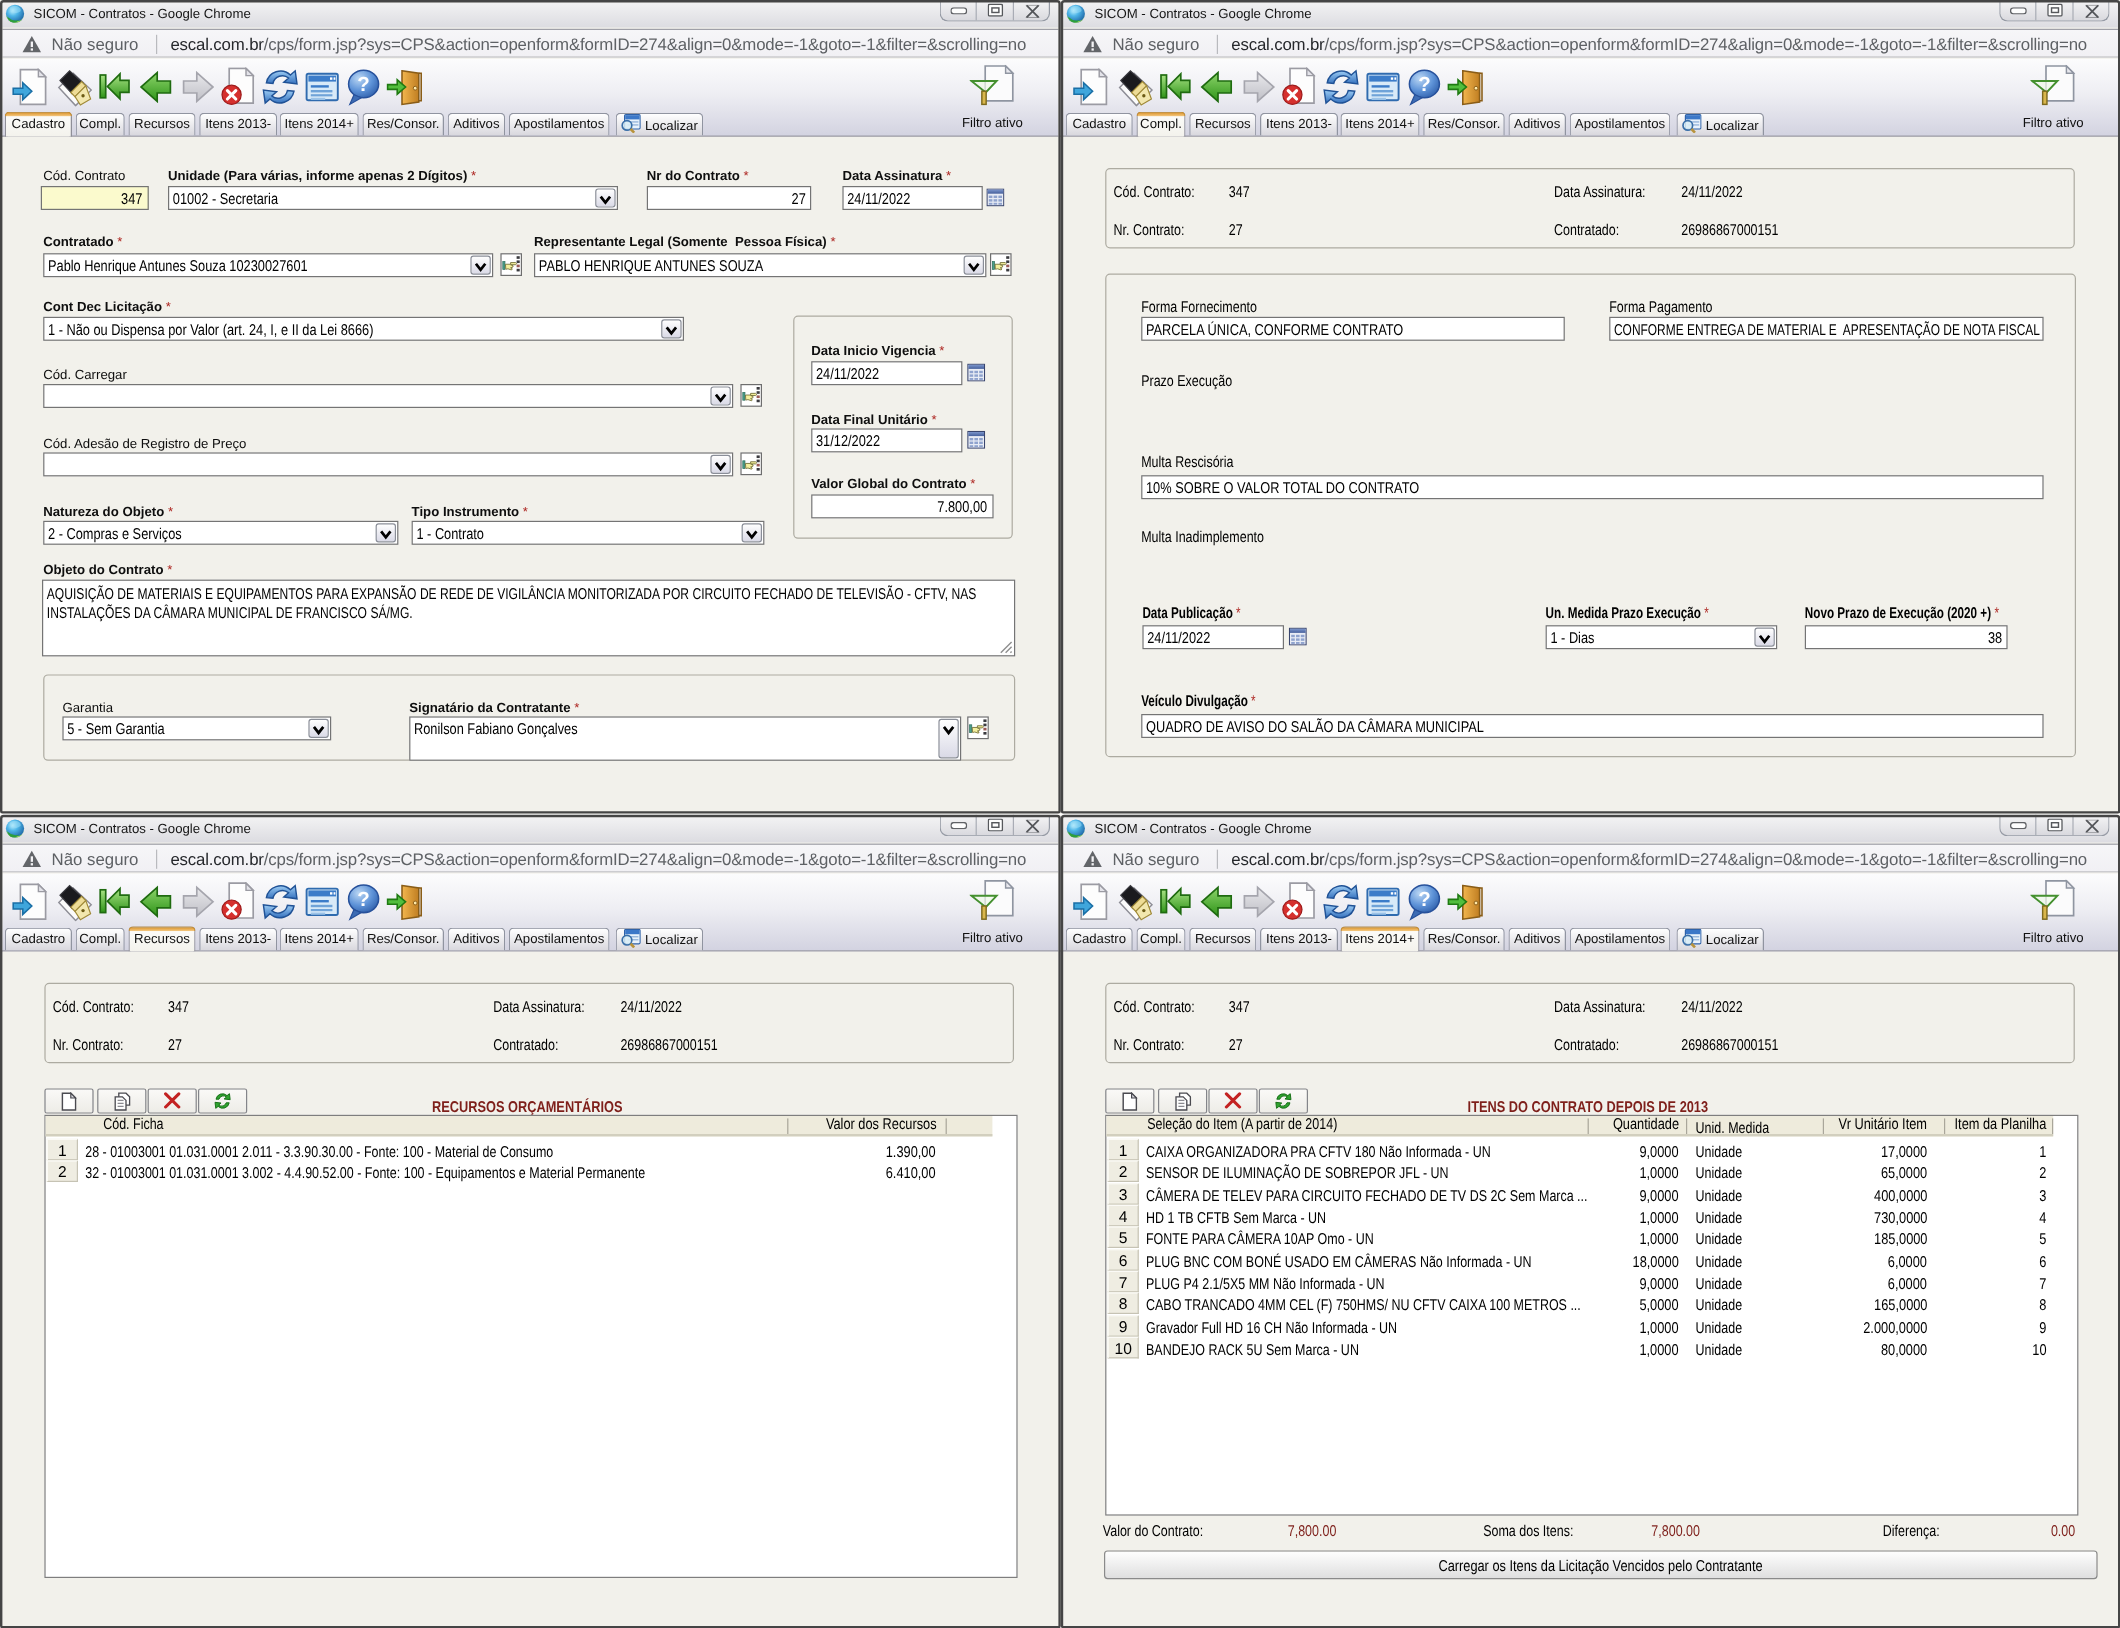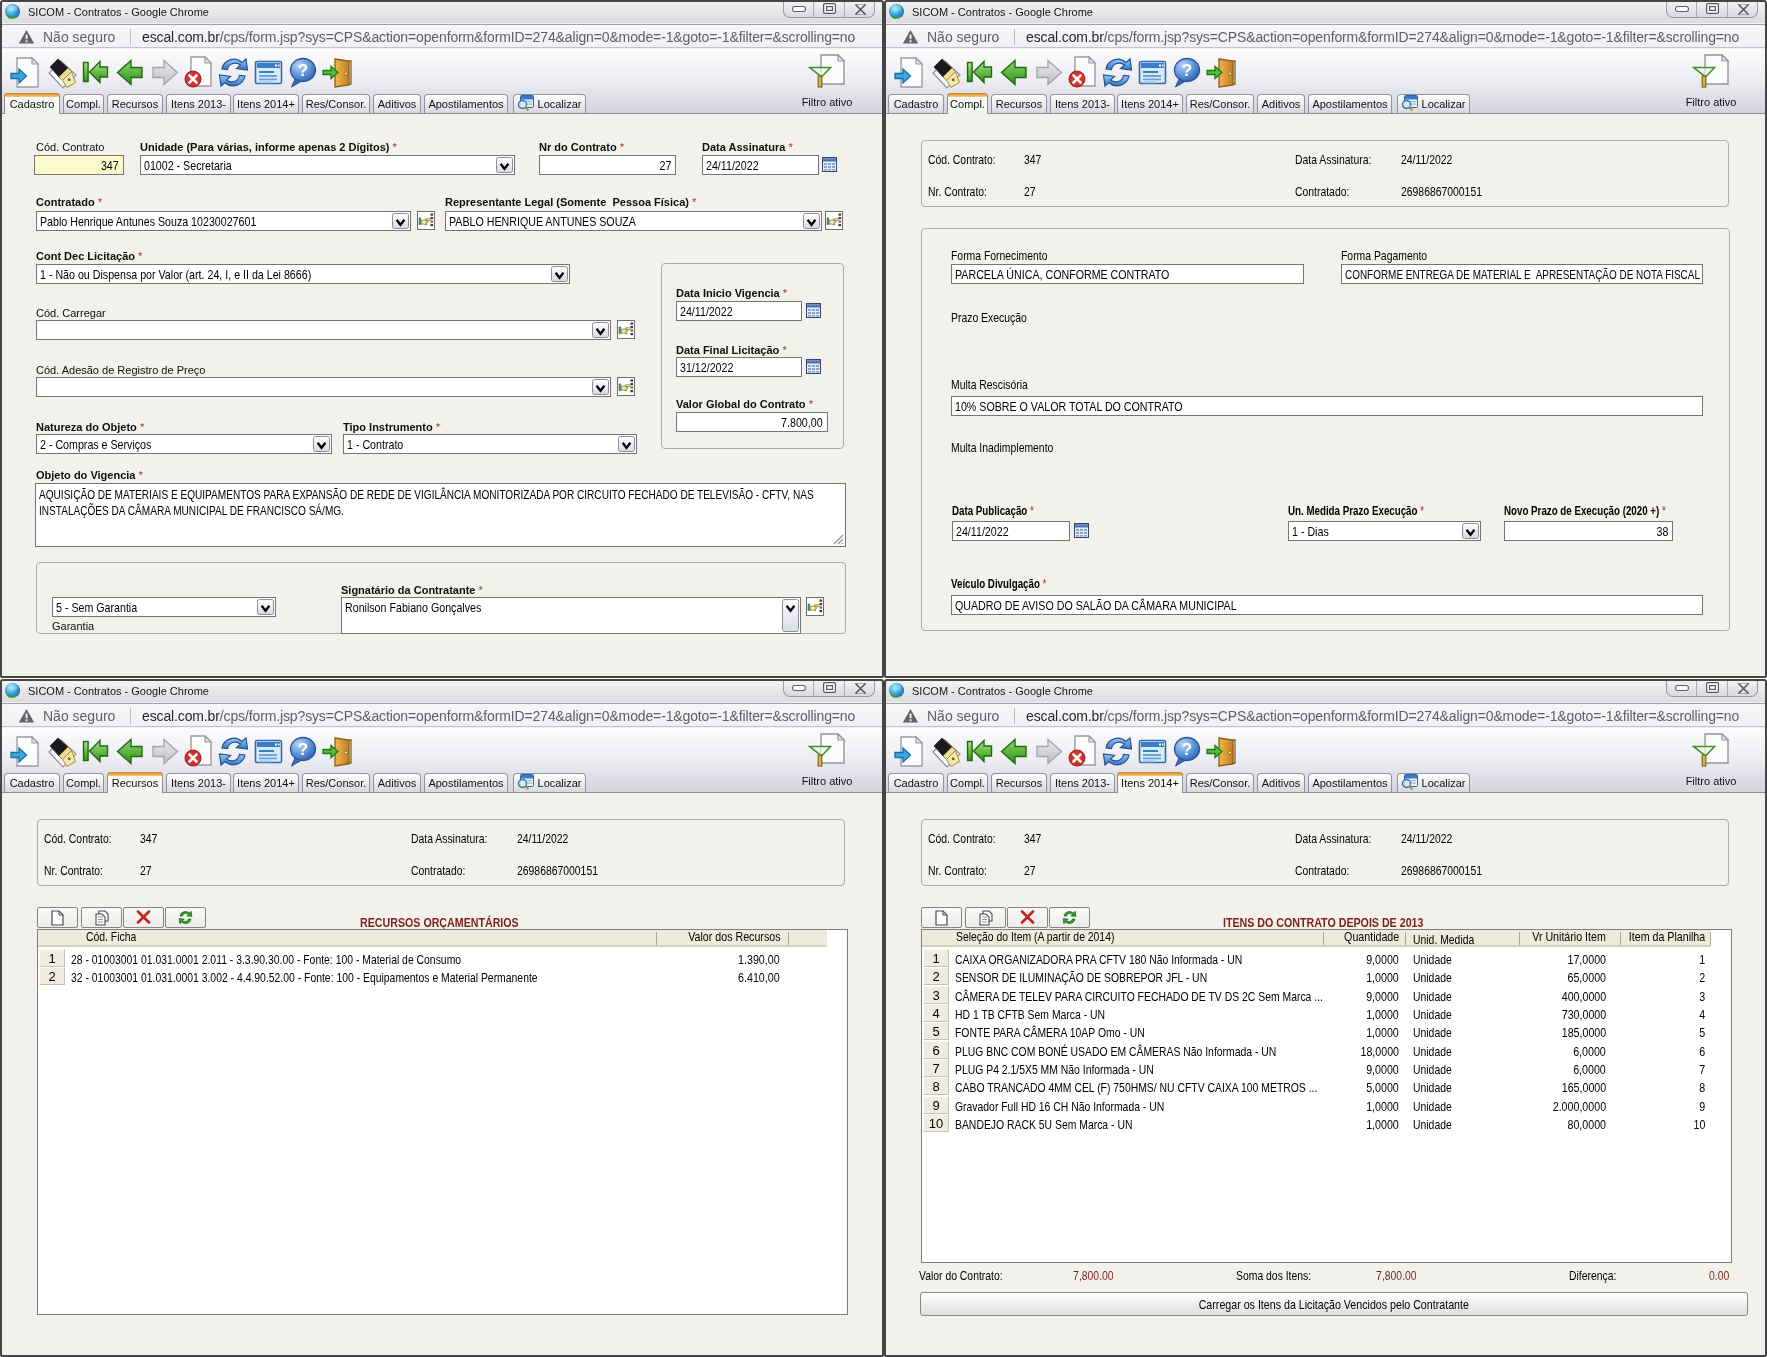--- a/index.html
+++ b/index.html
@@ -371,21 +371,21 @@
           <rect x="6" y="6" width="3" height="2"></rect>
           <rect x="10" y="6" width="3" height="2"></rect>
           <rect x="2" y="9" width="3" height="2"></rect>
           <rect x="6" y="9" width="3" height="2"></rect>
           <rect x="10" y="9" width="3" height="2"></rect>
           <rect x="2" y="12" width="3" height="1.6"></rect>
           <rect x="6" y="12" width="3" height="1.6"></rect>
           <rect x="10" y="12" width="3" height="1.6"></rect>
         </g>
       </svg></span>
-<span class="lb" style="left:676px;top:344px"><b>Data Final Licitação</b> <span class="rq">*</span></span>
+<span class="lb" style="left:676px;top:344px"><b>Data Final Unitário</b> <span class="rq">*</span></span>
 <div class="inp" style="left:676px;top:357px;width:126px;height:20px">
       <span class="tx n">31/12/2022</span>
     </div>
 <span class="cal" style="left:806px;top:359px"><svg width="15" height="15" viewBox="0 0 15 15">
         <defs>
           <linearGradient id="cb201" x1="0" y1="0" x2="0" y2="1">
             <stop offset="0" stop-color="#7C96CC"></stop>
             <stop offset="1" stop-color="#46609C"></stop>
           </linearGradient>
         </defs>
@@ -400,29 +400,29 @@
           <rect x="10" y="9" width="3" height="2"></rect>
           <rect x="2" y="12" width="3" height="1.6"></rect>
           <rect x="6" y="12" width="3" height="1.6"></rect>
           <rect x="10" y="12" width="3" height="1.6"></rect>
         </g>
       </svg></span>
 <span class="lb" style="left:676px;top:398px"><b>Valor Global do Contrato</b> <span class="rq">*</span></span>
 <div class="inp" style="left:676px;top:412px;width:152px;height:20px">
       <span class="txr n">7.800,00</span>
     </div>
-<span class="lb" style="left:36px;top:469px"><b>Objeto do Vigencia</b> <span class="rq">*</span></span>
+<span class="lb" style="left:36px;top:469px"><b>Objeto do Contrato</b> <span class="rq">*</span></span>
 <div class="inp" style="left:35px;top:483px;width:811px;height:64px">
       <span class="tx" style="top:3px;line-height:16px;display:inline-block;transform:scaleX(0.775);transform-origin:0 0;white-space:nowrap">AQUISIÇÃO DE MATERIAIS E EQUIPAMENTOS PARA EXPANSÃO DE REDE DE VIGILÂNCIA MONITORIZADA POR CIRCUITO FECHADO DE TELEVISÃO - CFTV, NAS<br>INSTALAÇÕES DA CÂMARA MUNICIPAL DE FRANCISCO SÁ/MG.</span>
       <svg width="12" height="12" viewBox="0 0 12 12" style="position:absolute;right:1px;bottom:1px">
         <path d="M11 2 L2 11 M11 6 L6 11 M11 10 L10 11" stroke="#909090" stroke-width="1.2"></path>
       </svg>
     </div>
 <div class="gb" style="left:36px;top:562px;width:810px;height:72px"></div>
-<span class="lb" style="left:52px;top:620px">Garantia</span>
+<span class="lb" style="left:52px;top:584px">Garantia</span>
 <div class="inp" style="left:52px;top:597px;width:224px;height:20px">
       <span class="tx n">5 - Sem Garantia</span>
       <span class="vb">
         <svg width="11" height="10" viewBox="0 0 11 10">
           <path d="M1.6 1.8 L5.5 6.8 L9.4 1.8" fill="none" stroke="#000" stroke-width="2.3"></path>
         </svg>
       </span>
     </div>
 <span class="lb" style="left:341px;top:584px"><b>Signatário da Contratante</b> <span class="rq">*</span></span>
 <div class="inp" style="left:341px;top:597px;width:460px;height:37px">

